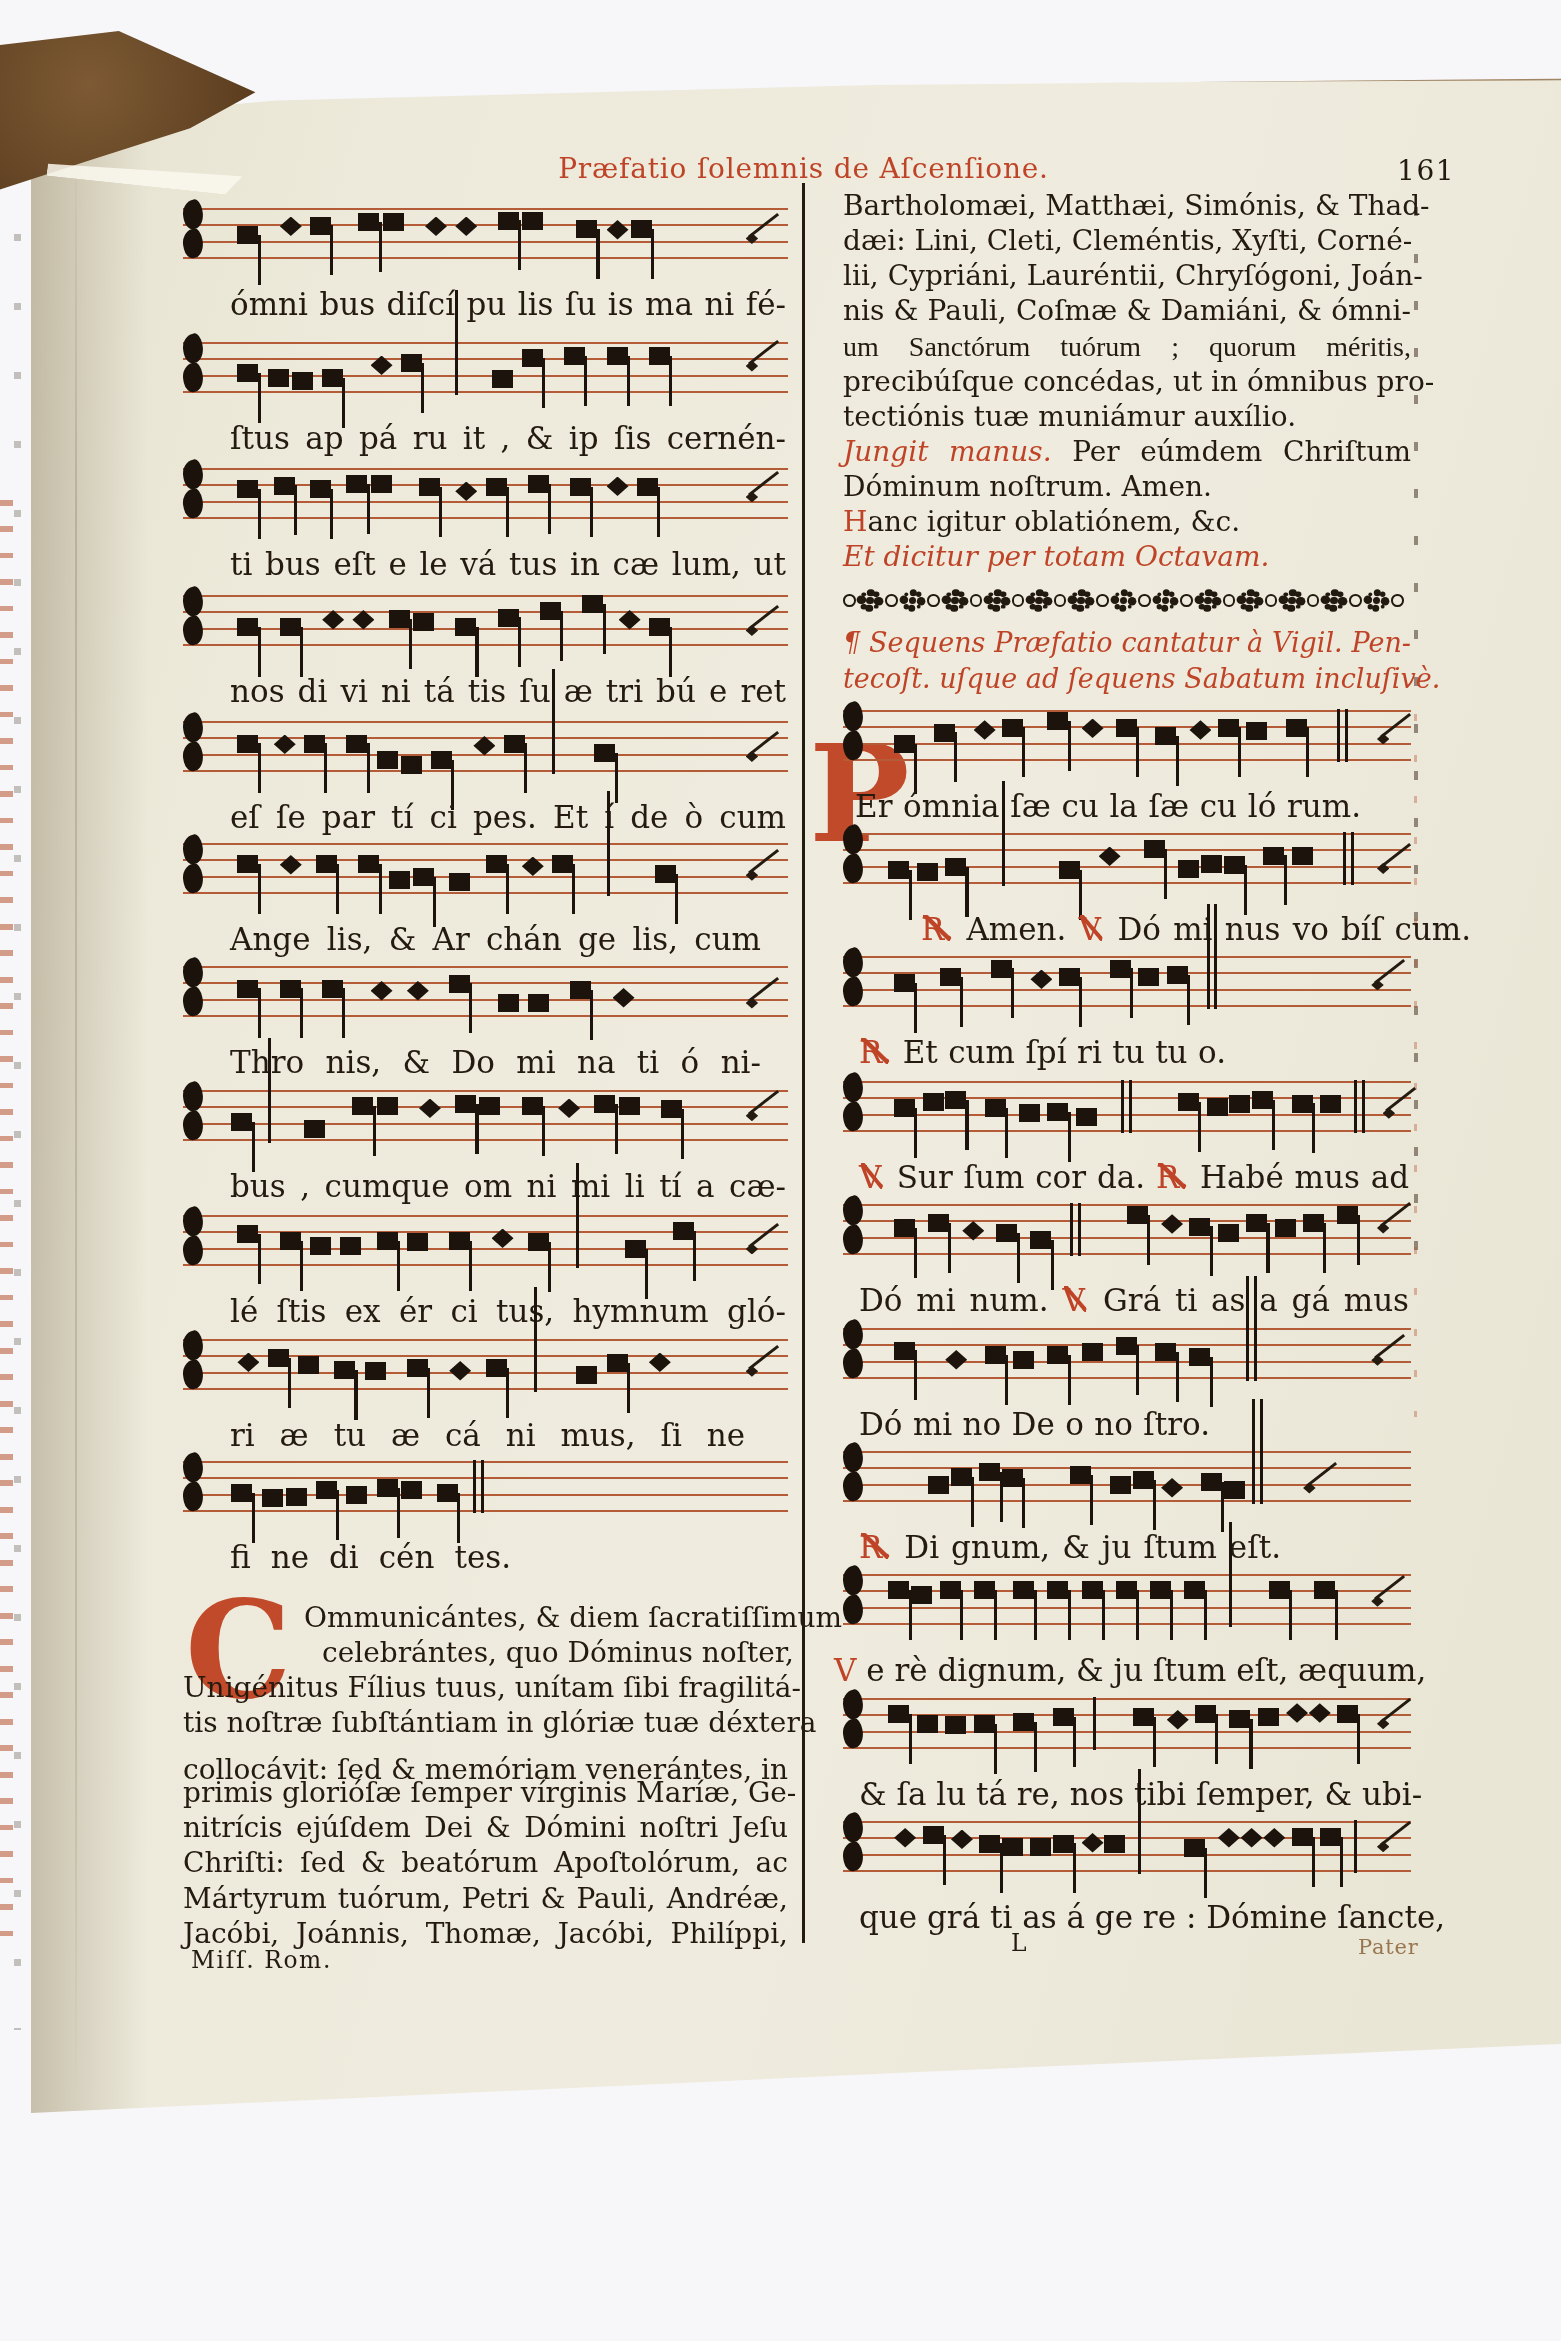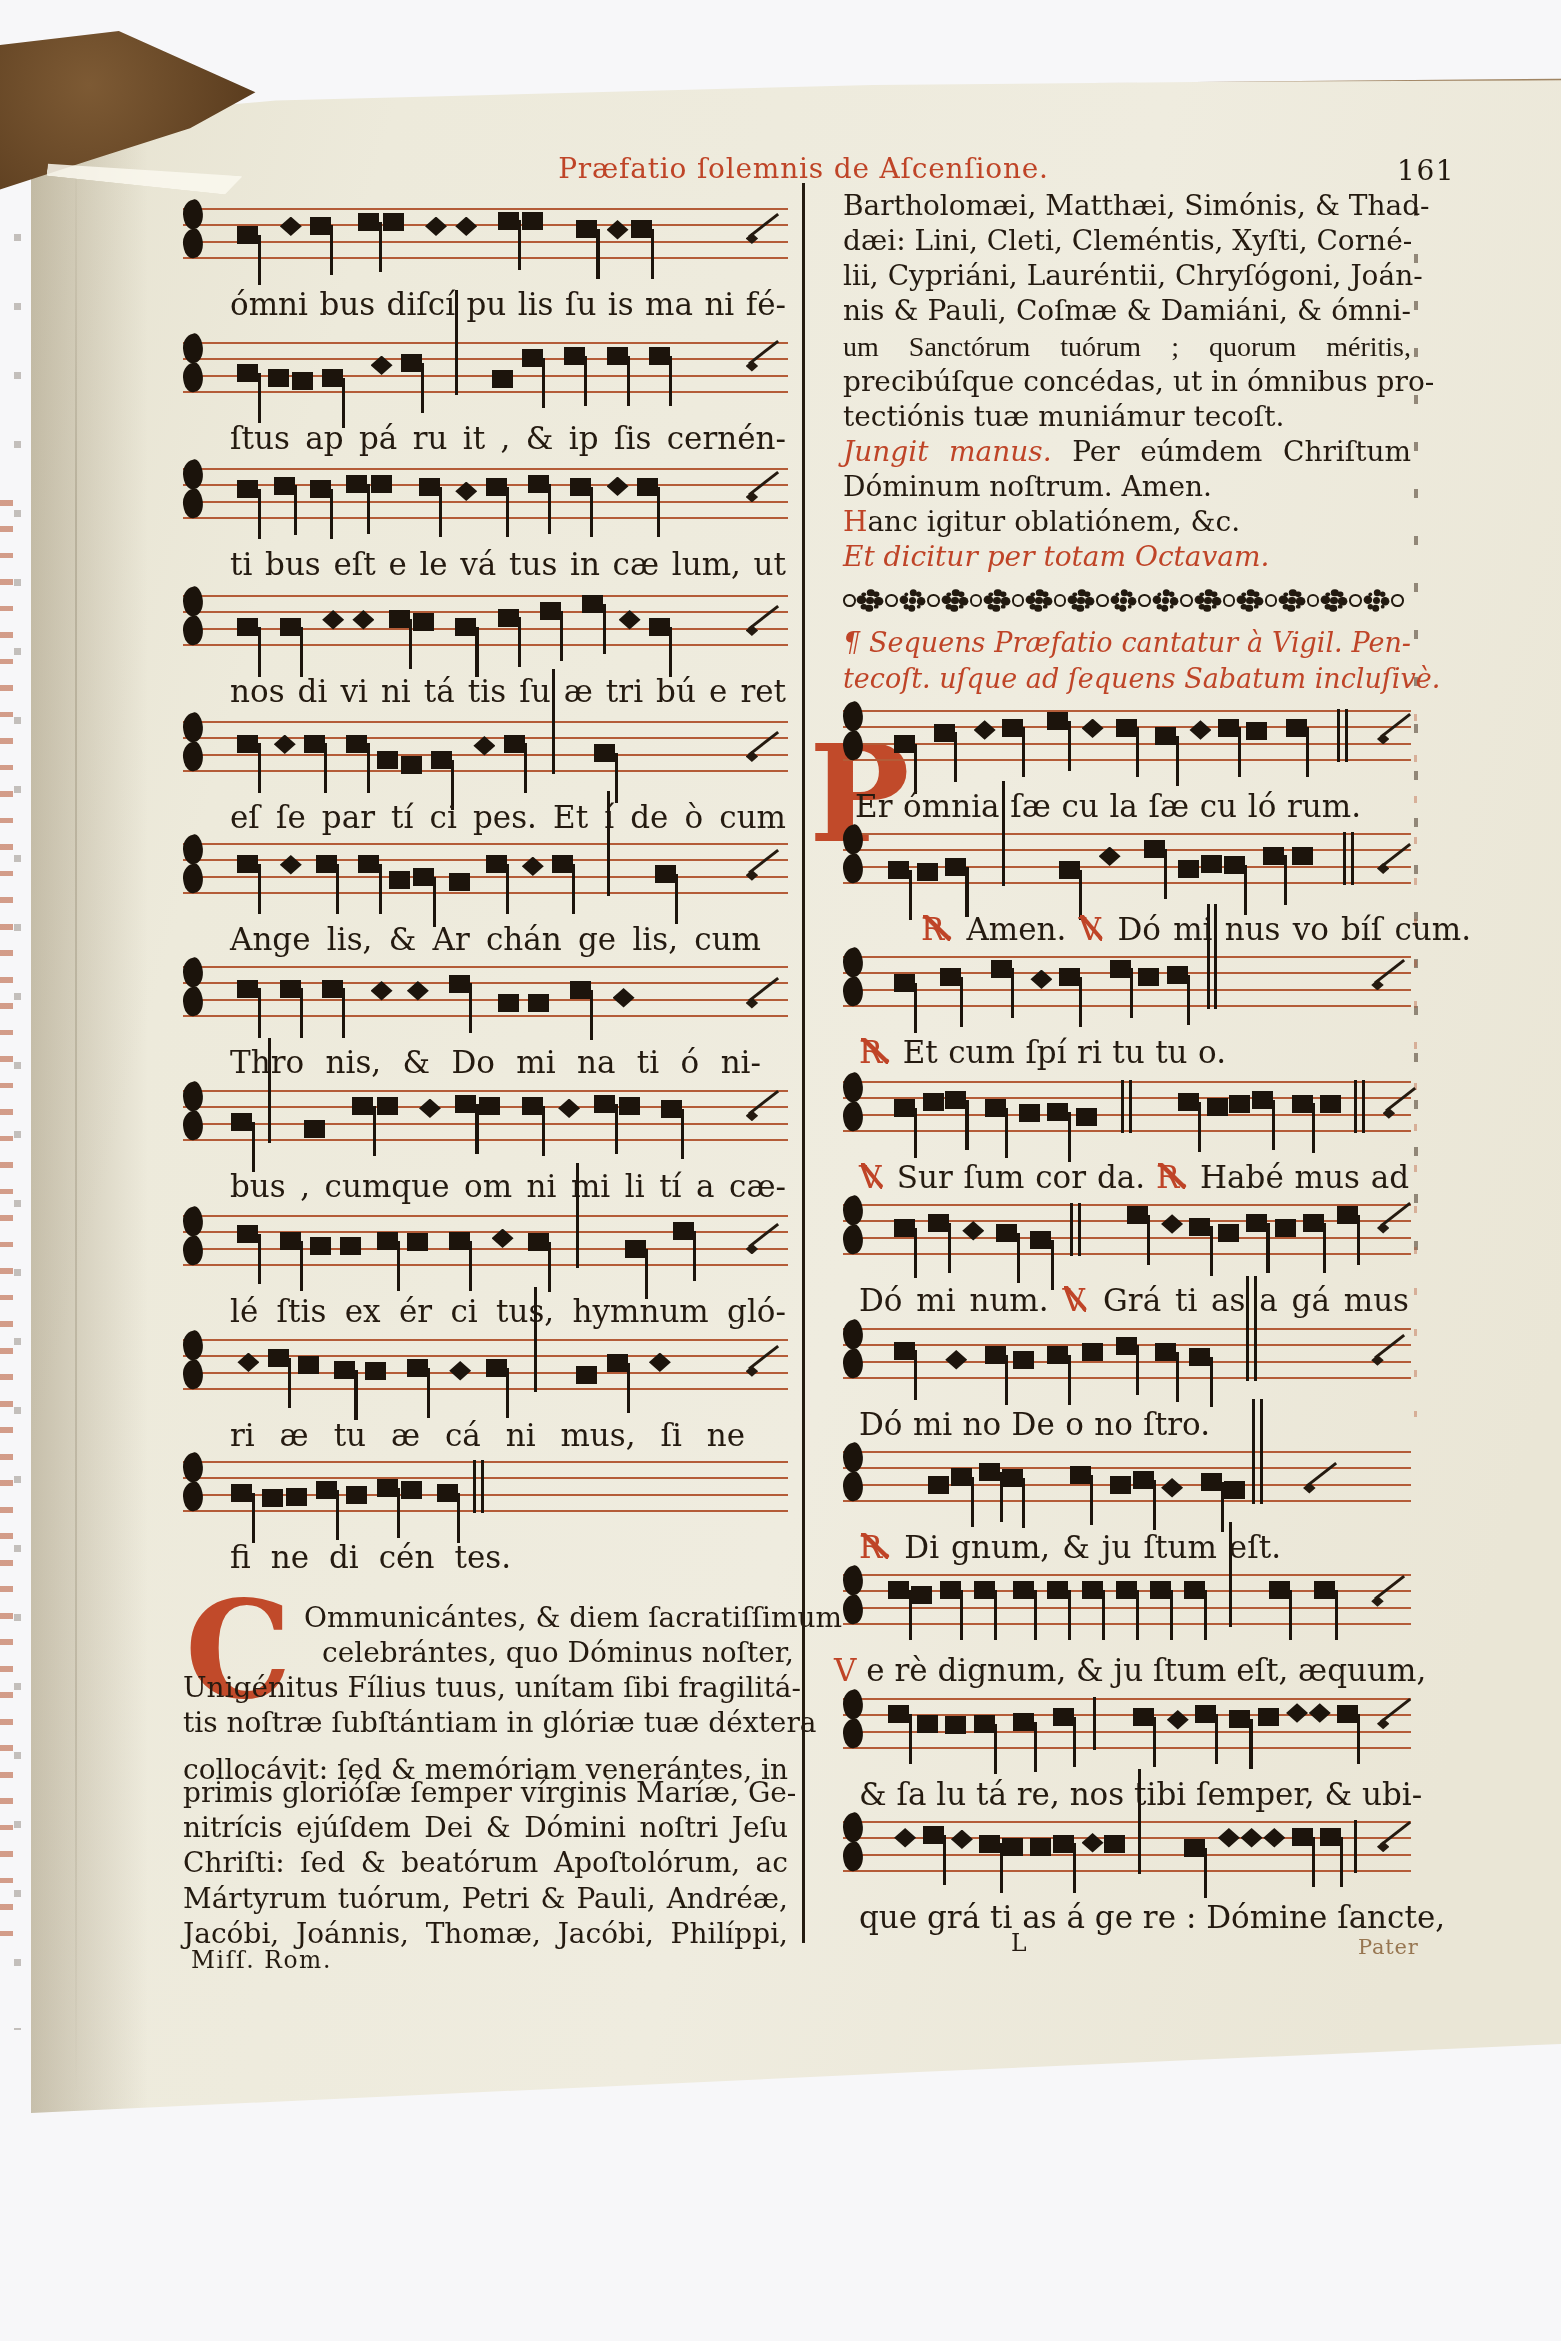--- a/index.html
+++ b/index.html
@@ -290,21 +290,21 @@
       <div class="trow" style="top: 1739px; left: 152px; width: 605px;"><span>nitrícis ejúſdem Dei &amp; Dómini noſtri Jeſu</span></div>
       <div class="trow" style="top: 1774px; left: 152px; width: 605px;"><span>Chriſti: ſed &amp; beatórum Apoſtolórum, ac</span></div>
       <div class="trow" style="top: 1810px; left: 152px; width: 605px;"><span>Mártyrum tuórum, Petri &amp; Pauli, Andréæ,</span></div>
       <div class="trow" style="top: 1845px; left: 152px; width: 605px;"><span>Jacóbi, Joánnis, Thomæ, Jacóbi, Philíppi,</span></div>
       <div class="trow" style="top: 117px; left: 812px; width: 568px;"><span>Bartholomæi, Matthæi, Simónis, &amp; Thad-</span></div>
       <div class="trow" style="top: 152px; left: 812px; width: 568px;"><span>dæi: Lini, Cleti, Cleméntis, Xyſti, Corné-</span></div>
       <div class="trow" style="top: 187px; left: 812px; width: 568px;"><span>lii, Cypriáni, Lauréntii, Chryſógoni, Joán-</span></div>
       <div class="trow" style="top: 222px; left: 812px; width: 568px;"><span>nis &amp; Pauli, Coſmæ &amp; Damiáni, &amp; ómni-</span></div>
       <div class="trow" style="top: 258px; left: 812px; width: 568px; font-family: Liberation Serif, serif;"><span>um Sanctórum tuórum ; quorum méritis,</span></div>
       <div class="trow" style="top: 293px; left: 812px; width: 568px;"><span>precibúſque concédas, ut in ómnibus pro-</span></div>
-      <div class="trow nj" style="top: 328px; left: 812px; width: 568px;"><span>tectiónis tuæ muniámur tecoſt.</span></div>
+      <div class="trow nj" style="top: 328px; left: 812px; width: 568px;"><span>tectiónis tuæ muniámur auxílio.</span></div>
       <div class="trow" style="top: 363px; left: 812px; width: 568px;"><span class="red ital">Jungit manus.</span> <span>Per eúmdem Chriſtum</span></div>
       <div class="trow nj" style="top: 398px; left: 812px; width: 568px;"><span>Dóminum noſtrum. Amen.</span></div>
       <div class="trow nj" style="top: 433px; left: 812px; width: 568px;"><span class="red">H</span><span>anc igitur oblatiónem, &amp;c.</span></div>
       <div class="trow nj" style="top: 468px; left: 812px; width: 568px;"><span class="red ital">Et dicitur per totam Octavam.</span></div>
       <div class="orn" style="left: 812px; top: 511px; width: 561px; height: 31px;">
         <div class="ring"></div>
         <div class="clus"></div>
         <div class="ring"></div>
         <div class="clus"></div>
         <div class="ring"></div>

